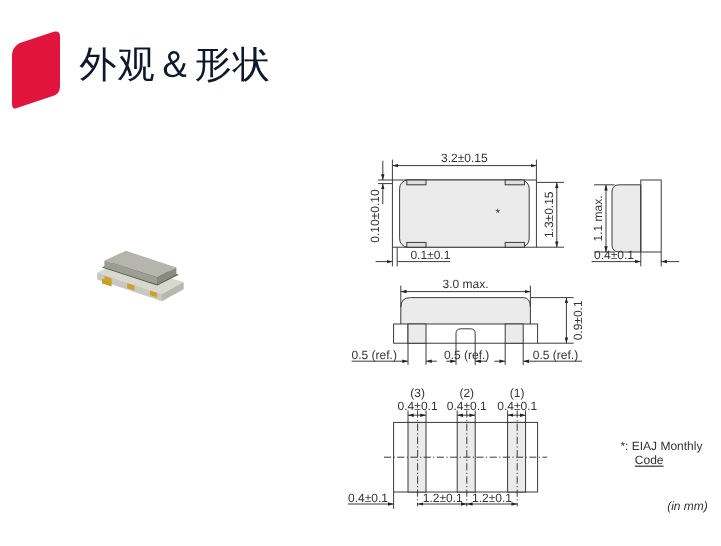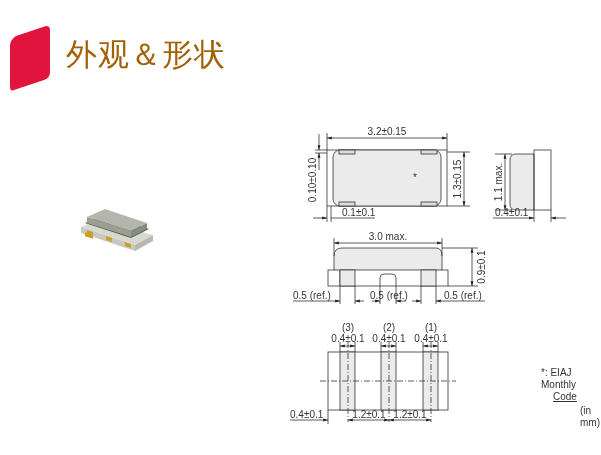--- a/index.html
+++ b/index.html
@@ -1,23 +1,23 @@
 <!DOCTYPE html>
 <html><head>
 <meta charset="utf-8">
 <style>
   html, body { margin:0; padding:0; background:#ffffff; }
   body { width:601px; height:455px; position:relative; overflow:hidden; font-family:"Liberation Sans", sans-serif; }
   .header { position:absolute; left:0; top:0; width:601px; height:100px; }
   .brand-mark { position:absolute; left:8px; top:26px; width:44px; height:66px; }
-  .page-title { position:absolute; left:66px; top:34px; font-size:31px; color:#a16207; font-family:"DejaVu Sans", sans-serif; letter-spacing:1px; line-height:40px; }
+  .page-title { position:absolute; left:66px; top:34px; font-size:31px; color:#0f172a; font-family:"DejaVu Sans", sans-serif; letter-spacing:1px; line-height:40px; }
   .product-photo { position:absolute; left:75px; top:205px; width:85px; height:50px; }
   svg.drawing { position:absolute; left:0; top:0; }
   .lbl { font-family:"Liberation Sans", sans-serif; font-size:10px; fill:#333; }
-  .note { position:absolute; font-size:10px; color:#333; line-height:12px;margin-left:24px; }
+  .note { position:absolute; font-size:10px; color:#333; line-height:12px; }
 </style>
 </head>
 <body>
 
 <div class="header">
   <svg class="brand-mark" viewBox="0 0 44 66">
     <path d="M2 20 Q2 14 8 10 L38 0 Q42 0 42 4 L42 46 Q42 52 36 54 L6 64 Q2 66 2 60 Z" fill="#e0143c"></path>
   </svg>
   <div class="page-title">外观＆形状</div>
 </div>
@@ -146,13 +146,13 @@
   <text class="lbl" x="431" y="342" text-anchor="middle">0.4±0.1</text>
   <text class="lbl" x="290" y="418">0.4±0.1</text>
   <text class="lbl" x="369" y="418" text-anchor="middle">1.2±0.1</text>
   <text class="lbl" x="410" y="418" text-anchor="middle">1.2±0.1</text>
 </svg>
 
 <div class="note" style="left:517px; top:367px;">
   <div>*: EIAJ Monthly</div>
   <div style="padding-left:12px;text-decoration:underline;">Code</div>
 </div>
-<div class="note" style="left:556px; top:405px;">(in mm)</div>
+<div class="note" style="left:556px; top:417px;font-style:italic;">(in mm)</div>
 
 </body></html>

